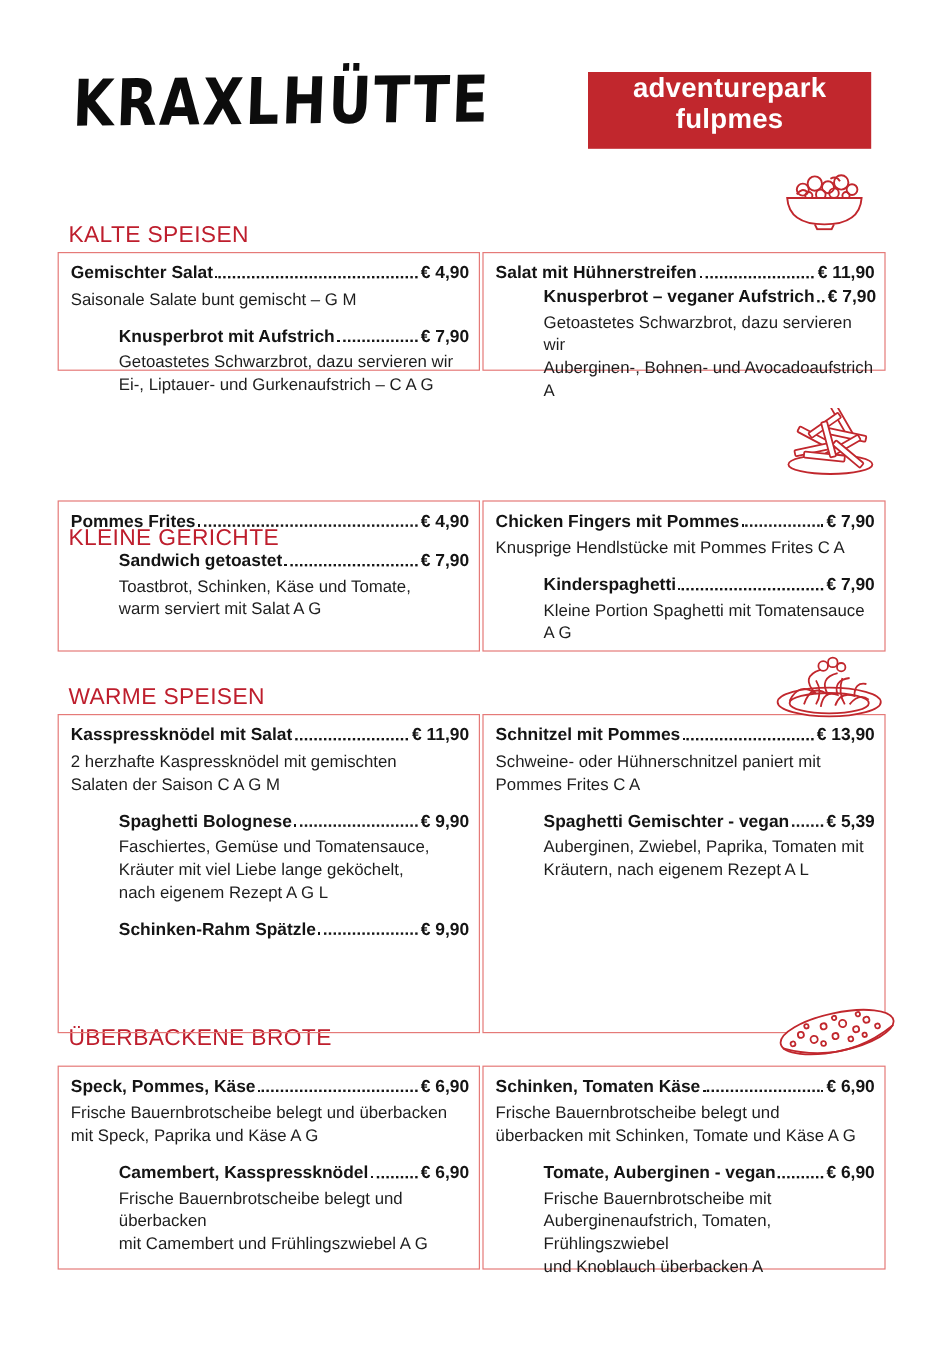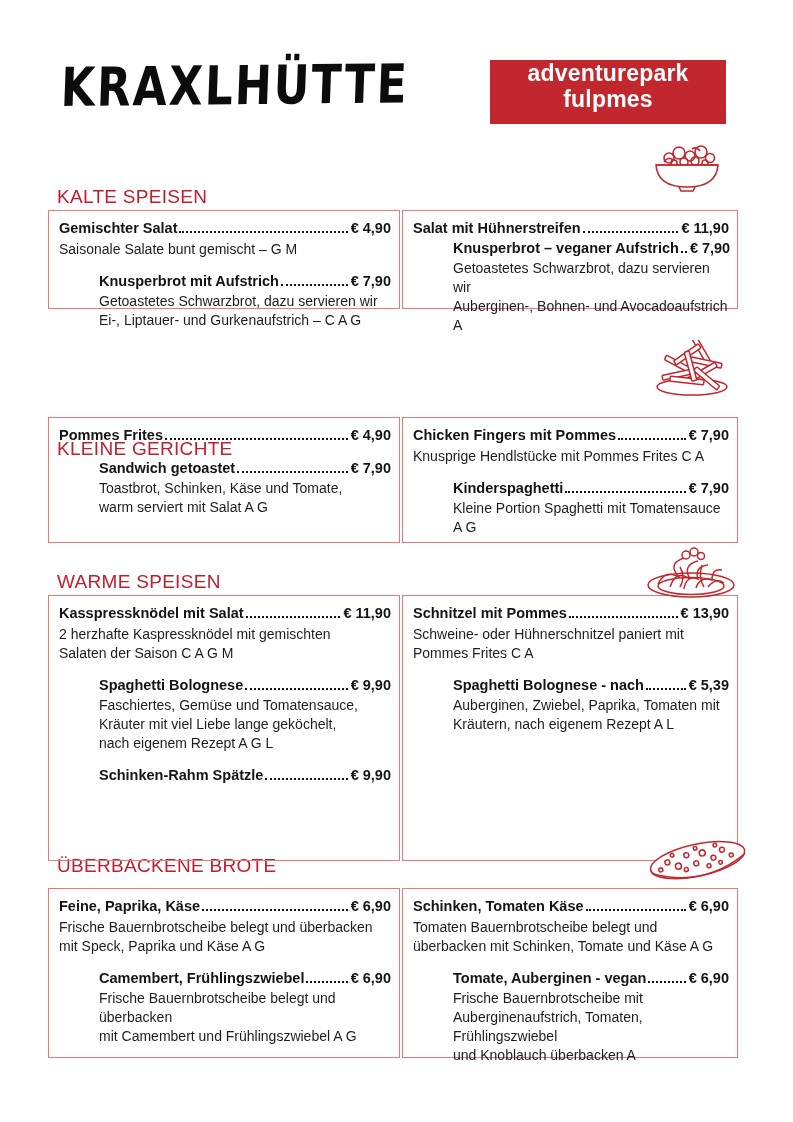--- a/index.html
+++ b/index.html
@@ -271,58 +271,58 @@
     <div class="item-head">
       <span class="item-name">Schnitzel mit Pommes</span>
       <span class="leader"></span>
       <span class="item-price">€ 13,90</span>
     </div>
     <div class="item-desc">Schweine- oder Hühnerschnitzel paniert mit
 Pommes Frites C A</div>
   </div>
         <div class="item">
     <div class="item-head">
-      <span class="item-name">Spaghetti Bolognese - nach</span>
+      <span class="item-name">Spaghetti Gemischter - vegan</span>
       <span class="leader"></span>
       <span class="item-price">€ 5,39</span>
     </div>
     <div class="item-desc">Auberginen, Zwiebel, Paprika, Tomaten mit
 Kräutern, nach eigenem Rezept  A L</div>
   </div>
       </div>
   </div>
   <div class="boxes s3-b">
     <div class="box left">
         <div class="item">
     <div class="item-head">
-      <span class="item-name">Feine, Paprika, Käse</span>
+      <span class="item-name">Speck, Pommes, Käse</span>
       <span class="leader"></span>
       <span class="item-price">€ 6,90</span>
     </div>
     <div class="item-desc">Frische Bauernbrotscheibe belegt und überbacken
 mit Speck, Paprika und Käse  A G</div>
   </div>
         <div class="item">
     <div class="item-head">
-      <span class="item-name">Camembert, Frühlingszwiebel</span>
+      <span class="item-name">Camembert, Kasspressknödel</span>
       <span class="leader"></span>
       <span class="item-price">€ 6,90</span>
     </div>
     <div class="item-desc">Frische Bauernbrotscheibe belegt und überbacken
 mit Camembert und Frühlingszwiebel   A G</div>
   </div>
       </div>
     <div class="box right">
         <div class="item">
     <div class="item-head">
       <span class="item-name">Schinken, Tomaten Käse</span>
       <span class="leader"></span>
       <span class="item-price">€ 6,90</span>
     </div>
-    <div class="item-desc">Tomaten Bauernbrotscheibe belegt und
+    <div class="item-desc">Frische Bauernbrotscheibe belegt und
 überbacken mit Schinken, Tomate und Käse A G</div>
   </div>
         <div class="item">
     <div class="item-head">
       <span class="item-name">Tomate, Auberginen - vegan</span>
       <span class="leader"></span>
       <span class="item-price">€ 6,90</span>
     </div>
     <div class="item-desc">Frische Bauernbrotscheibe mit
 Auberginenaufstrich, Tomaten, Frühlingszwiebel

